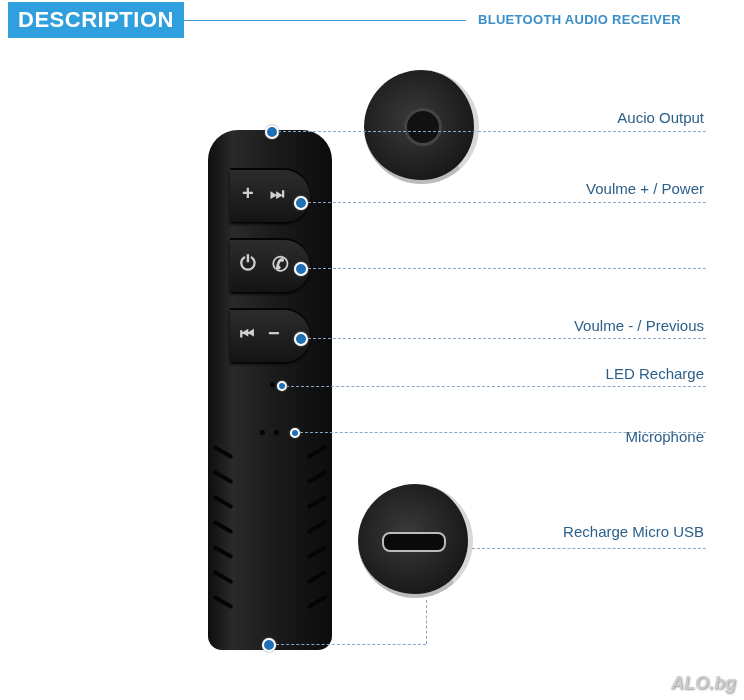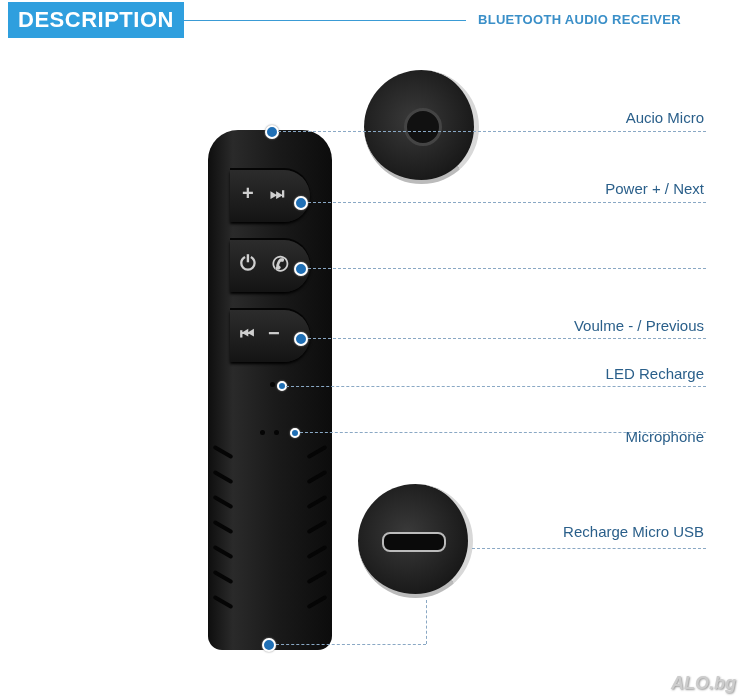--- a/index.html
+++ b/index.html
@@ -64,25 +64,25 @@
 
 <div class="circle" style="left:364px;top:70px;">
   <div class="jack"></div>
 </div>
 <div class="circle" style="left:358px;top:484px;">
   <div class="usb"></div>
 </div>
 
 <div class="dot" style="left:265px;top:125px;"></div>
 <div class="dline" style="left:278px;top:131px;width:428px;"></div>
-<div class="label" style="top:108px;">Aucio Micro</div>
+<div class="label" style="top:108px;">Aucio Output</div>
 
 <div class="dot" style="left:294px;top:196px;"></div>
 <div class="dline" style="left:308px;top:202px;width:398px;"></div>
-<div class="label" style="top:179px;">Power + / Next</div>
+<div class="label" style="top:179px;">Voulme + / Power</div>
 
 <div class="dot" style="left:294px;top:262px;"></div>
 <div class="dline" style="left:308px;top:268px;width:398px;"></div>
 <div class="label" style="top:224px;">
 </div>
 
 <div class="dot" style="left:294px;top:332px;"></div>
 <div class="dline" style="left:308px;top:338px;width:398px;"></div>
 <div class="label" style="top:316px;">Voulme -  / Previous</div>
 

